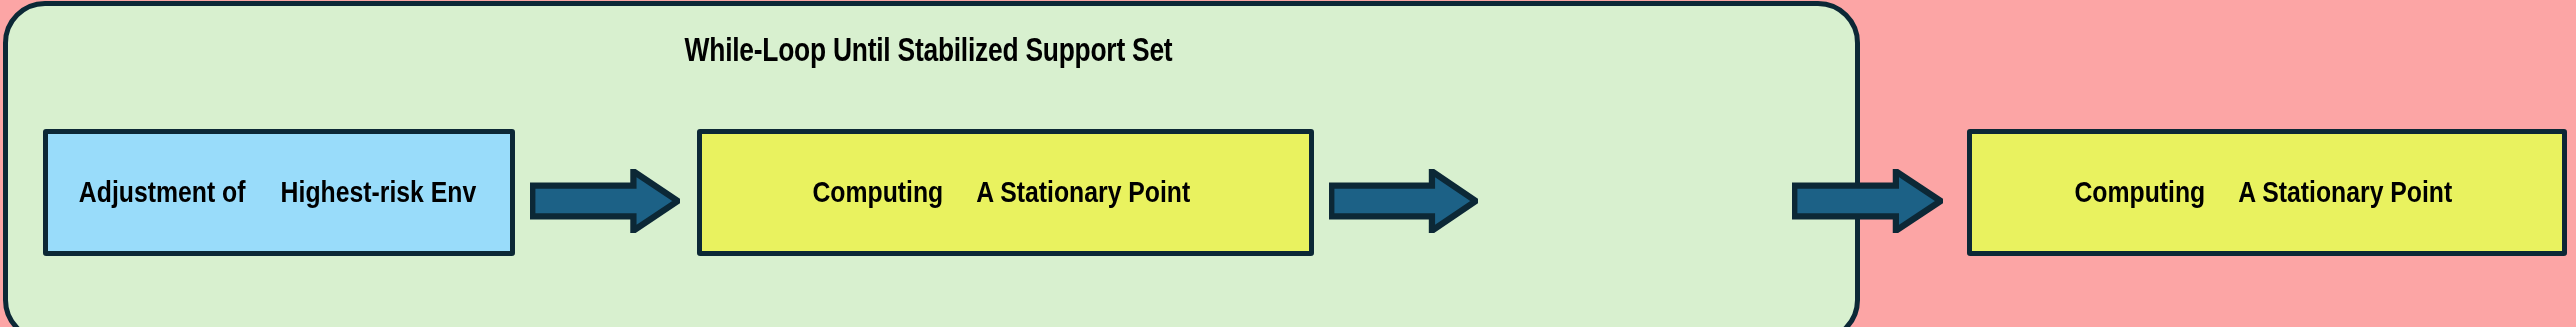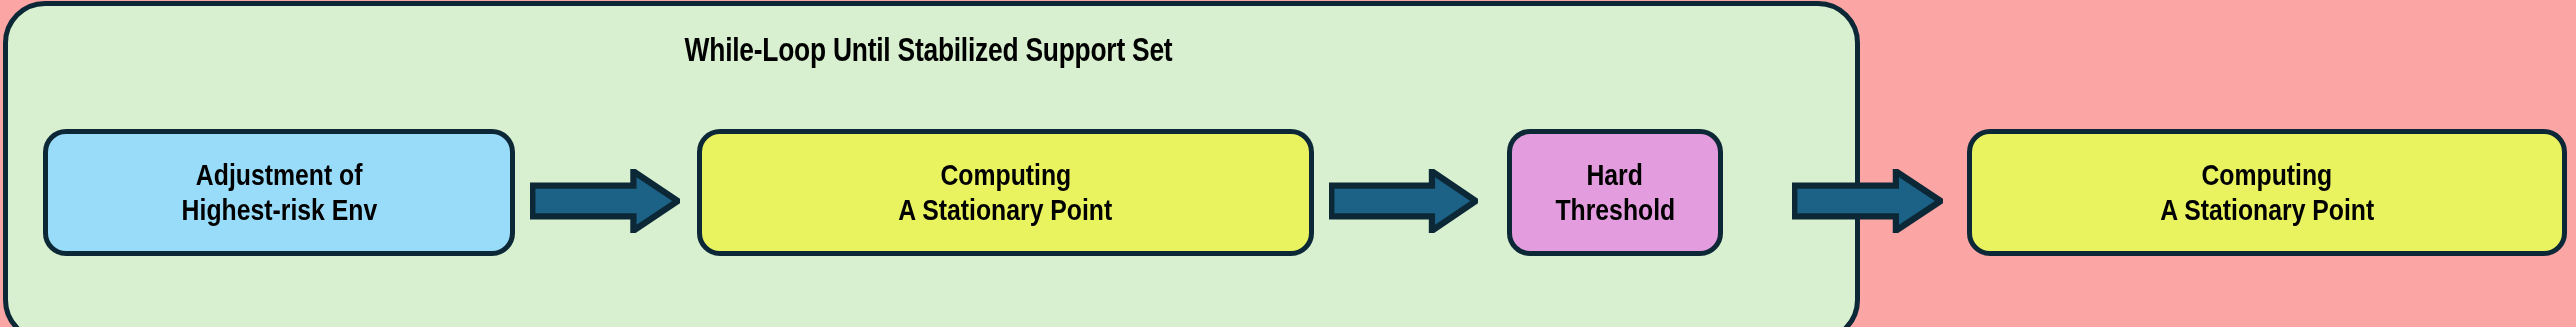--- a/index.html
+++ b/index.html
@@ -51,23 +51,23 @@
     transform-origin: 50% 50%;
     white-space: nowrap;
     z-index: 4;
   }
 
   
   .node {
     position: absolute;
     box-sizing: border-box;
     border: 5.1px solid #0c2836;
-    border-radius: 23px;
+    border-radius: 3px;
     display: flex;
-    flex-direction: column;
+    flex-direction: row;
     align-items: center;
     justify-content: center;
     z-index: 3;
   }
   .node .line {
     font-size: 29.5px;
     font-weight: bold;
     color: #000000;
     line-height: 1.16;
     white-space: nowrap;
@@ -117,24 +117,20 @@
     <div class="line">Computing</div>
     <div class="line">A Stationary Point</div>
   </div>
 
   <div class="arrow arrow-2">
     <svg viewBox="0 0 262 112" preserveAspectRatio="none" aria-hidden="true">
       <polygon points="4,29 181,29 181,4 258,56 181,108 181,83 4,83" fill="#1c6186" stroke="#0c2836" stroke-width="11" stroke-linejoin="miter"></polygon>
     </svg>
   </div>
 
-  <div class="node node-pink">
-    <div class="line">Hard</div>
-    <div class="line">Threshold</div>
-  </div>
 
   <div class="arrow arrow-3">
     <svg viewBox="0 0 266 112" preserveAspectRatio="none" aria-hidden="true">
       <polygon points="4,29 183,29 183,4 262,56 183,108 183,83 4,83" fill="#1c6186" stroke="#0c2836" stroke-width="11" stroke-linejoin="miter"></polygon>
     </svg>
   </div>
 
   <div class="node node-yellow2">
     <div class="line">Computing</div>
     <div class="line">A Stationary Point</div>

